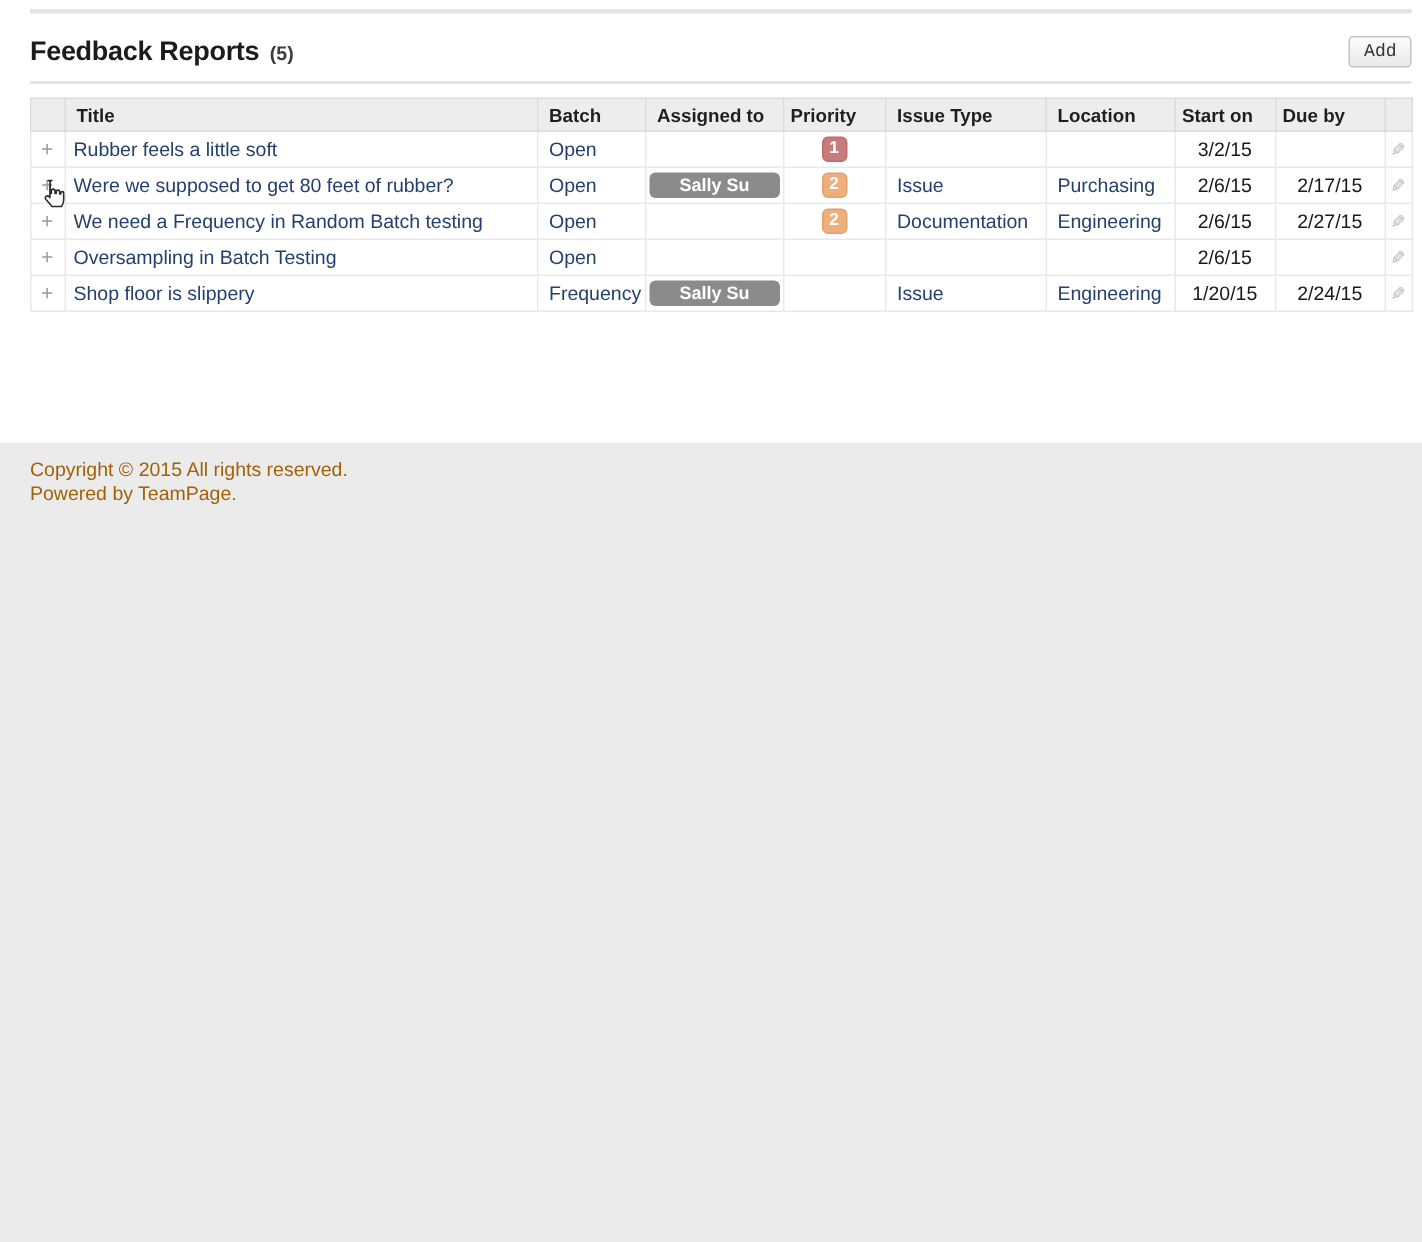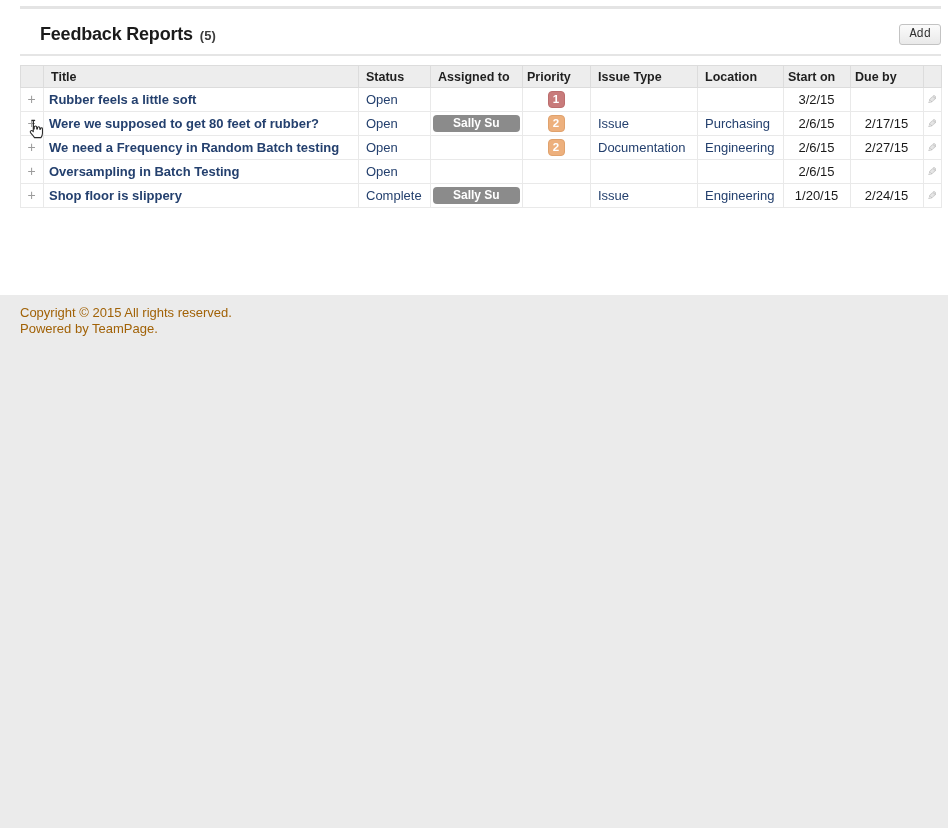--- a/index.html
+++ b/index.html
@@ -7,21 +7,21 @@
     width:948px; height:828px; position:relative; overflow:hidden;
     background:#ffffff;
     font-family:"Liberation Sans","DejaVu Sans",sans-serif;
     -webkit-font-smoothing:antialiased;
   }
   .topline { margin:6px 7px 0 20px; height:3px; background:#e4e4e4; }
   .header-bar {
     display:flex; justify-content:space-between; align-items:center;
     margin:14px 7px 0 20px; height:22px;
   }
-  .page-title { font-size:18px; font-weight:bold; color:#1b1b1b; letter-spacing:-0.2px;margin-left:20px; }
+  .page-title { font-size:18px; font-weight:bold; color:#1b1b1b; letter-spacing:-0.2px; }
   .page-count { font-size:13px; font-weight:bold; color:#3c3c3c; margin-left:7px; }
   .add-btn {
     font-family:Liberation Mono, monospace; font-size:12px; color:#333;
     background:linear-gradient(#fbfbfb,#e9e9e9);
     border:1px solid #c3c3c3; border-radius:3px;
     padding:3px 9px; line-height:13px; cursor:pointer;
   }
   .divider { margin:9px 7px 0 20px; height:2px; background:#e5e5e5; }
 
   table.feedback {
@@ -41,21 +41,21 @@
     font-weight:bold; color:#1f1f1f; font-size:12.5px;
     height:21px; padding:0 2px 0 7px; text-align:left; white-space:nowrap;
   }
   thead th.a-c { text-align:left; padding-left:4px; }
   tbody td {
     border:1px solid #e9e9e9; background:#fff;
     height:23px; padding:0 3px 0 7px; color:#1a1a1a; white-space:nowrap;
     overflow:hidden;
   }
   td.a-c { text-align:center; padding-left:2px; }
-  td.col-title { padding-left:5px;font-weight:bold; }
+  td.col-title { padding-left:5px; }
   .lnk { color:#24406e; text-decoration:none; }
   .plus {
     display:block; text-align:center; color:#9c9c9c;
     font-size:14px; line-height:21px; cursor:pointer;
   }
   .badge {
     display:inline-block; background:#8b8b8b; color:#fff;
     font-size:12px; font-weight:bold; border-radius:4px;
     padding:2px 20px; line-height:13px;
   }
@@ -102,21 +102,21 @@
       <col class="c-issue">
       <col class="c-location">
       <col class="c-start">
     <col class="c-due">
       <col class="c-edit">
   </colgroup>
   <thead>
     <tr id="head-row">
       <th class="col-expand"></th>
       <th>Title</th>
-        <th>Status</th>
+        <th>Batch</th>
         <th>Assigned to</th>
         <th class="a-c">Priority</th>
         <th>Issue Type</th>
         <th>Location</th>
         <th class="a-c">Start on</th>
         <th class="a-c">Due by</th>
         <th class="col-edit"></th>
     </tr>
   </thead>
   <tbody id="table-body">
@@ -174,21 +174,21 @@
         <td></td>
         <td class="a-c">2/6/15</td>
         <td class="a-c"></td>
         <td class="col-edit"><span class="pencil">✎</span></td>
       </tr>
       <tr>
         <td class="col-expand a-c">
           <span class="plus">+</span>
         </td>
         <td class="col-title"><a class="lnk">Shop floor is slippery</a></td>
-        <td><span class="lnk">Complete</span></td>
+        <td><span class="lnk">Frequency</span></td>
         <td class="a-c"><span class="badge">Sally Su</span></td>
         <td class="a-c"></td>
         <td><span class="lnk">Issue</span></td>
         <td><span class="lnk">Engineering</span></td>
         <td class="a-c">1/20/15</td>
         <td class="a-c">2/24/15</td>
         <td class="col-edit"><span class="pencil">✎</span></td>
       </tr>
     </tbody>
 </table>

